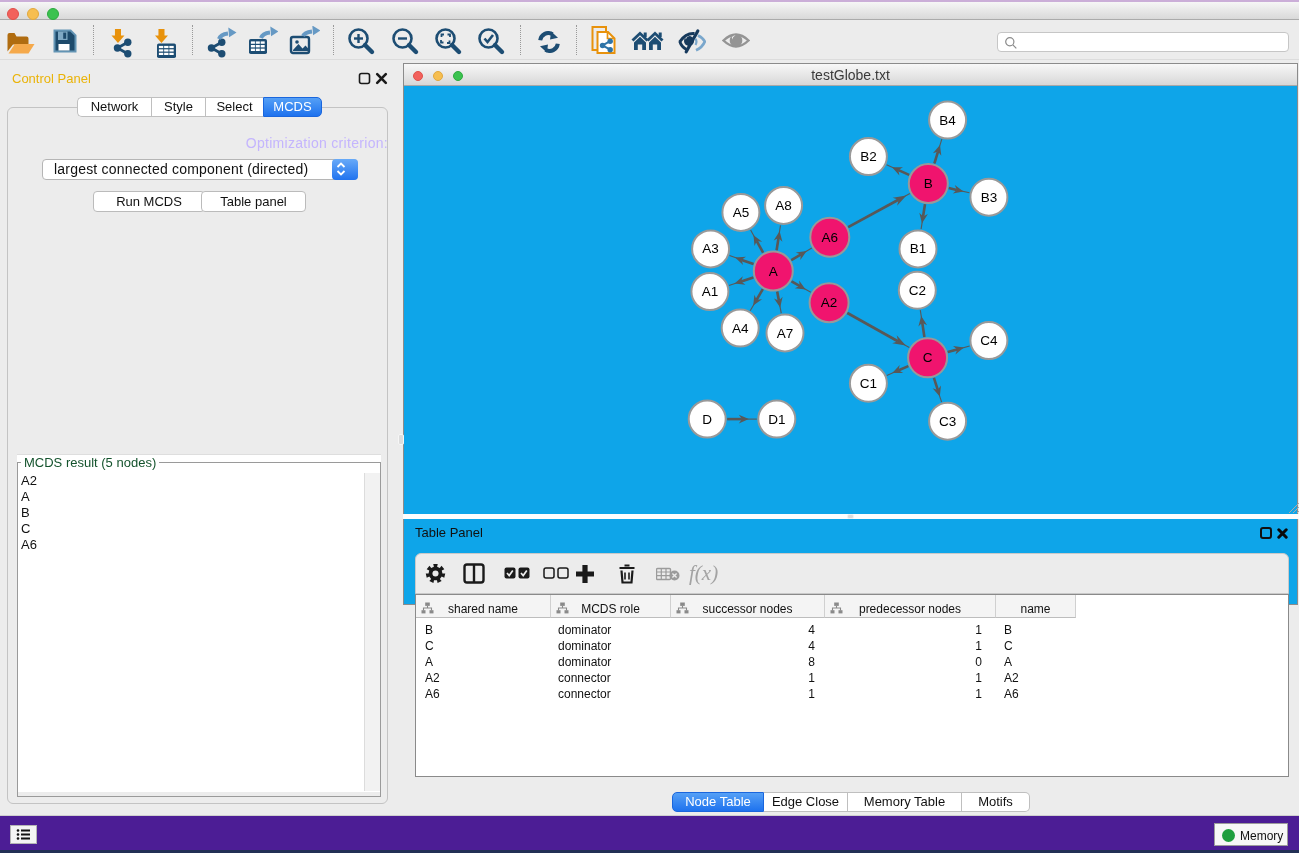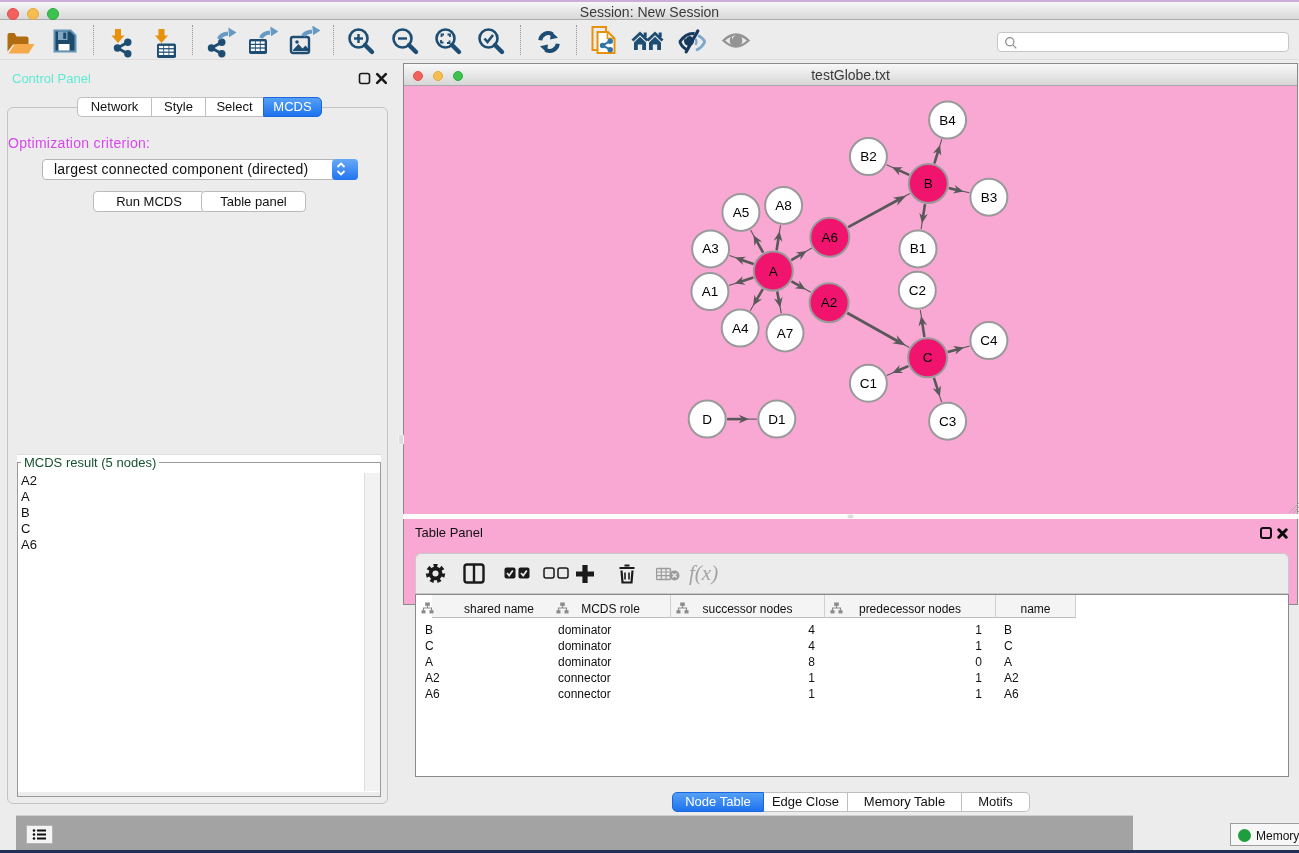--- a/index.html
+++ b/index.html
@@ -5,54 +5,53 @@
 body{font-family:"Liberation Sans",sans-serif;position:relative;background:#223055}
 #app{position:absolute;left:0;top:0;width:1299px;height:850px;background:#ececec}
 .abs{position:absolute}
 .tl{position:absolute;border-radius:50%}
 #titlebar{position:absolute;left:0;top:2px;width:1299px;height:18px;background:linear-gradient(#f6f6f6,#d9d9d9);border-bottom:1px solid #ababab}
 #titlebar .title{position:absolute;left:0;right:0;top:2px;text-align:center;font-size:14px;color:#3a3a3a}
 #toolbar{position:absolute;left:0;top:21px;width:1299px;height:39px;background:#ececec;border-bottom:1px solid #dcdcdc}
 .sep{position:absolute;top:4px;height:30px;width:0;border-left:1px dotted #999}
 .ti{position:absolute;top:5px}
 #searchbox{position:absolute;left:997px;top:11px;width:292px;height:20px;background:#fff;border:1px solid #c6c6c6;border-radius:4px}
-#cp-title{position:absolute;left:12px;top:71px;font-size:13px;color:#5eead4}
+#cp-title{position:absolute;left:12px;top:71px;font-size:13px;color:#eab308}
 #cp-box{position:absolute;left:7px;top:107px;width:381px;height:697px;border:1px solid #c3c3c3;border-radius:6px;background:#ececec}
 .tab{position:absolute;top:97px;height:20px;font-size:13px;color:#111;background:#fff;border:1px solid #bfbfbf;text-align:center;line-height:18px;border-right:none}
-#opt-label{position:absolute;left:8px;width:380px;top:135px;text-align:left;font-size:14px;letter-spacing:0.3px;color:#d946ef}
+#opt-label{position:absolute;left:8px;width:380px;top:135px;text-align:right;font-size:14px;letter-spacing:0.3px;color:#c4b5fd}
 #dropdown{position:absolute;left:42px;top:159px;width:316px;height:21px;background:#fff;border:1px solid #b5b5b5;border-radius:4px;font-size:14px;letter-spacing:0.2px;color:#111;line-height:19px;padding-left:11px}
 #dd-step{position:absolute;right:-1px;top:-1px;width:26px;height:21px;border-radius:4px;background:linear-gradient(#68aaf8,#2173ef)}
 .btn{position:absolute;top:191px;height:21px;background:#fff;border:1px solid #bbb;border-radius:4px;font-size:13px;color:#111;text-align:center;line-height:19px}
 #mcds-white{position:absolute;left:17px;top:454px;width:364px;height:338px;background:#fff;border-top:1px solid #dedede}
 #fieldset{position:absolute;left:17px;top:462px;width:364px;height:335px;border:1px solid #9a9a9a}
 #fieldset-label{position:absolute;left:21px;top:455px;font-size:13px;background:#fff;padding:0 3px;color:#14532d}
 #mcds-items{position:absolute;left:21px;top:473px;font-size:13px;color:#111;line-height:15.9px}
 #mcds-scroll{position:absolute;left:364px;top:473px;width:16px;height:318px;background:#f2f2f2;border-left:1px solid #dcdcdc}
-#netwin{position:absolute;left:403px;top:63px;width:895px;height:542px;background:#f9a8d4;border:1px solid #8b8b8b}
+#netwin{position:absolute;left:403px;top:63px;width:895px;height:542px;background:#0ea5e9;border:1px solid #8b8b8b}
 #nw-titlebar{position:absolute;left:0;top:0;width:893px;height:22px;background:linear-gradient(#f8f8f8,#d7d7d7);border-bottom:1px solid #a8a8a8}
 #nw-titlebar .title{position:absolute;left:0;right:0;top:3px;text-align:center;font-size:14px;color:#3a3a3a}
 #whiteband{position:absolute;left:403px;top:514px;width:896px;height:5px;background:#fdfdfd}
 #tp-title{position:absolute;left:415px;top:525px;font-size:13px;color:#111}
 #tp-toolbar{position:absolute;left:415px;top:553px;width:874px;height:41px;border:1px solid #c9c9c9;border-radius:6px 6px 0 0;background:#ececec}
 #tp-table{position:absolute;left:415px;top:594px;width:874px;height:183px;background:#fff;border:1px solid #8a8a8a}
 .th{position:absolute;top:0;height:23px;background:#f4f4f4;border-right:1px solid #d0d0d0;border-bottom:1px solid #bdbdbd;font-size:12px;color:#111;line-height:28px;text-align:center}
 .td{position:absolute;font-size:12px;color:#111;height:16px;line-height:16px}
 .btab{position:absolute;top:792px;height:20px;background:#fff;border:1px solid #bfbfbf;font-size:13px;color:#111;text-align:center;line-height:18px}
-#statusbar{position:absolute;left:16px;top:815px;width:1117px;height:35px;background:#a3a3a3;border-top:1px solid #cfcfcf}
+#statusbar{position:absolute;left:0;top:815px;width:1299px;height:35px;background:#4c1d95;border-top:1px solid #cfcfcf}
 #sb-btn{position:absolute;left:10px;top:9px;width:27px;height:19px;background:#f4f4f4;border:1px solid #b5b5b5}
 #mem-btn{position:absolute;left:1214px;top:7px;width:74px;height:23px;background:#f7f7f7;border:1px solid #9c9c9c}
 #mem-btn span{position:absolute;left:25px;top:5px;font-size:12px;color:#111}
 #mem-btn i{position:absolute;left:7px;top:5px;width:13px;height:13px;border-radius:50%;background:#1e9e3e}
 #darkstrip{position:absolute;left:0;top:850px;width:1299px;height:3px;background:#223055}
 #purple{position:absolute;left:0;top:0;width:1299px;height:2px;background:#cbaed8}
 </style></head><body>
 <div id="app"></div>
 <div id="purple"></div>
 <div id="titlebar">
-    <div class="title">Session: New Session</div>
 <div class="tl" style="left:7px;top:6px;width:12px;height:12px;background:#f2615c;border:1px solid #e0504a"></div>
 <div class="tl" style="left:27px;top:6px;width:12px;height:12px;background:#f6be50;border:1px solid #e2a83d"></div>
 <div class="tl" style="left:47px;top:6px;width:12px;height:12px;background:#3bc24f;border:1px solid #2daa3f"></div>
 </div>
 <div id="toolbar">
     <div class="sep" style="left:93px"></div>
     <div class="sep" style="left:192px"></div>
     <div class="sep" style="left:333px"></div>
     <div class="sep" style="left:520px"></div>
     <div class="sep" style="left:576px"></div>
@@ -366,21 +365,21 @@
     </svg>
     <svg class="abs" style="left:240px;top:13px" width="24" height="14" viewBox="0 0 24 14">
       <rect x="0.5" y="1.5" width="14" height="11" rx="1" fill="none" stroke="#9b9b9b" stroke-width="1.4"></rect>
       <path d="M0.5 5 h14 M0.5 8.6 h14 M5.3 1.5 v11 M10 1.5 v11" stroke="#9b9b9b" stroke-width="1.2"></path>
       <circle cx="18.5" cy="8.5" r="5" fill="#9b9b9b"></circle>
       <path d="M16.4 6.4 l4.2 4.2 M20.6 6.4 l-4.2 4.2" stroke="#ececec" stroke-width="1.4"></path>
     </svg>
     <div class="abs" style="left:273px;top:7px;font-family:'Liberation Serif',serif;font-style:italic;font-size:21px;color:#a3a3a3">f(x)</div>
   </div>
 <div id="tp-table">
-<div class="th" style="left:16px;width:135px">shared name</div>
+<div class="th" style="left:0px;width:135px">shared name</div>
 <div class="th" style="left:135px;width:120px">MCDS role</div>
 <div class="th" style="left:255px;width:154px">successor nodes</div>
 <div class="th" style="left:409px;width:171px">predecessor nodes</div>
 <div class="th" style="left:580px;width:80px">name</div>
 <svg class="abs" style="left:5px;top:7px" width="13" height="12" viewBox="0 0 13 12">
       <rect x="4.2" y="0.5" width="4.6" height="3.4" fill="#8a8a8a"></rect>
       <path d="M6.5 3.9 V6 M2.5 8.5 V6 H10.5 V8.5" fill="none" stroke="#8a8a8a" stroke-width="1.1"></path>
       <rect x="0.5" y="8.2" width="4" height="3.2" fill="#8a8a8a"></rect>
       <rect x="8.5" y="8.2" width="4" height="3.2" fill="#8a8a8a"></rect>
     </svg>

